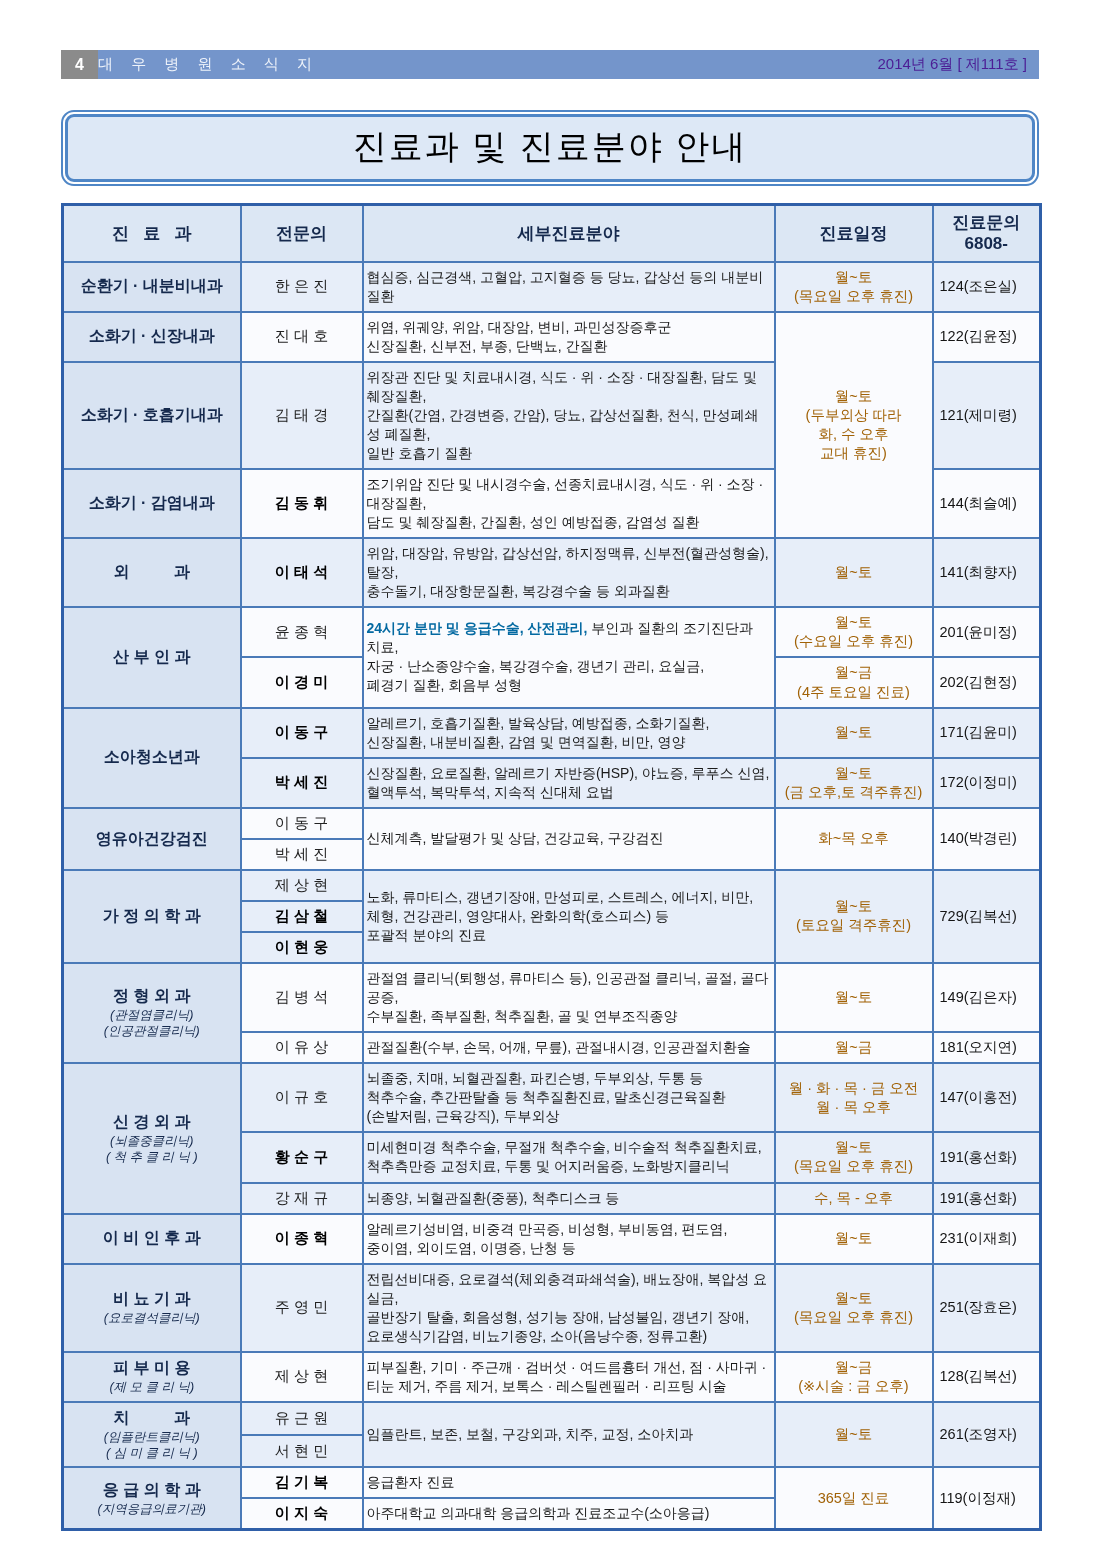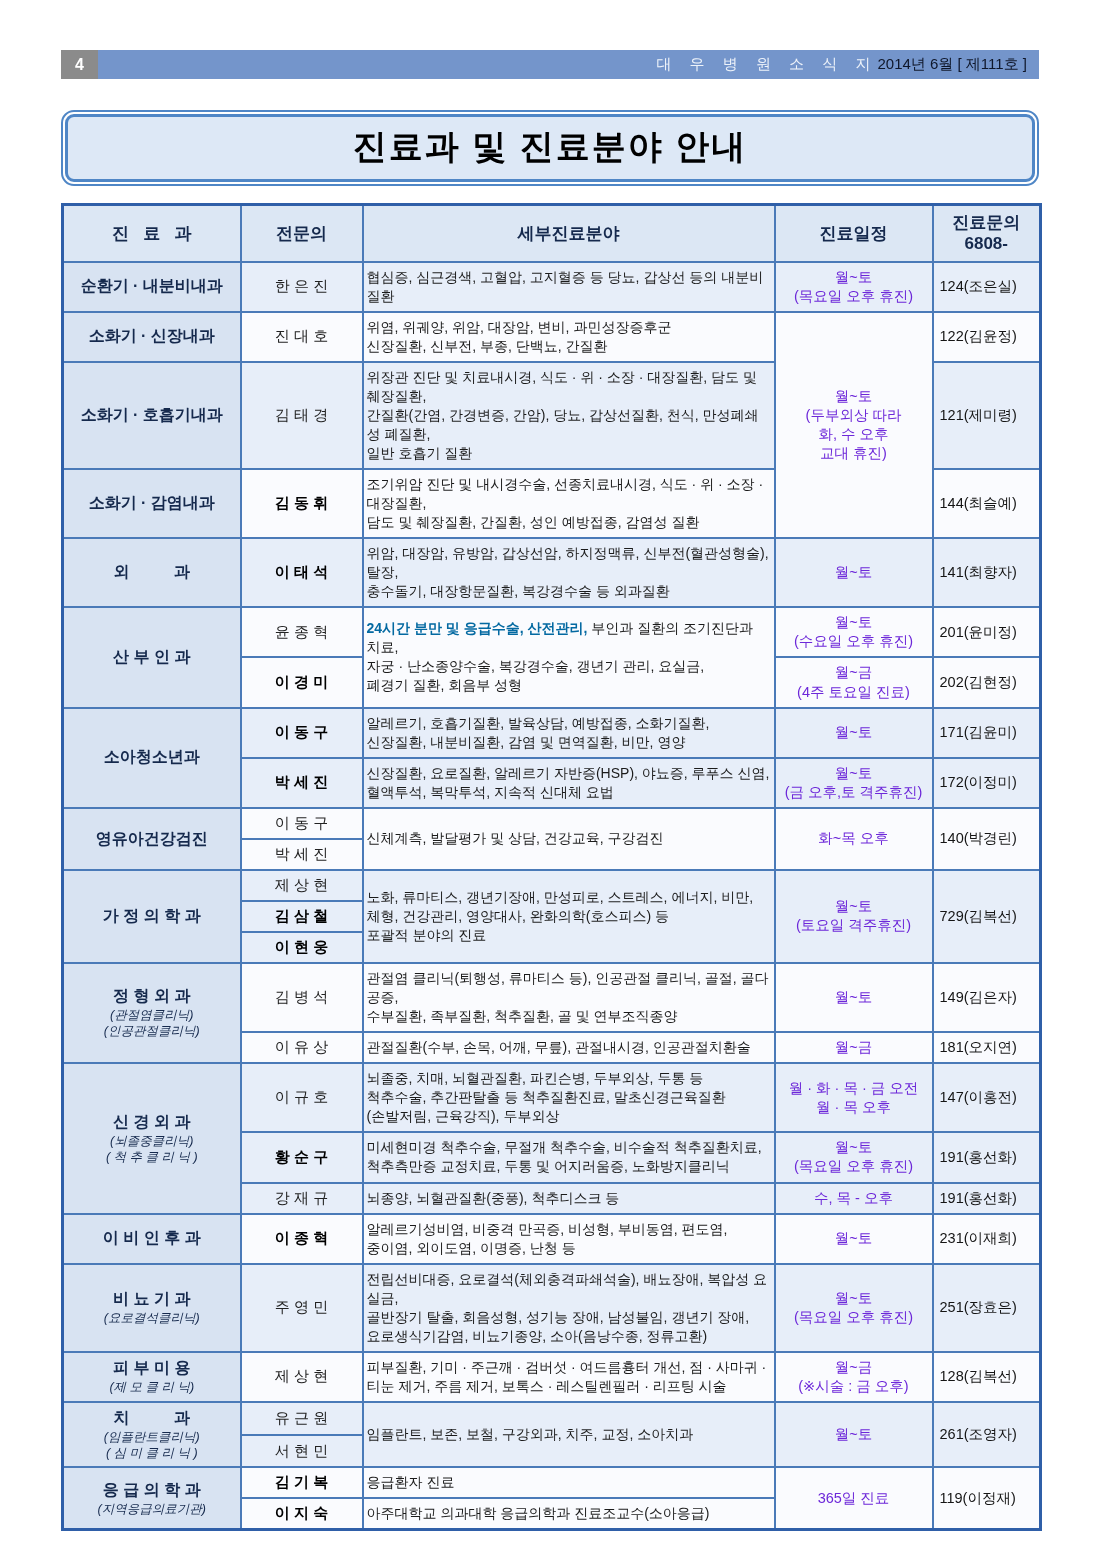--- a/index.html
+++ b/index.html
@@ -4,47 +4,47 @@
 <style>
   html,body{margin:0;padding:0;background:#fff;}
   body{width:1100px;font-family:"Liberation Sans","DejaVu Sans",sans-serif;color:#111;}
   .page{padding:50px 61px 30px 61px;}
 
   
   .topbar{display:flex;height:29px;}
   .pagenum{width:37px;background:#8b8b8b;color:#fff;font-size:16px;font-weight:bold;
            display:flex;align-items:center;justify-content:center;}
   .topbar-rest{flex:1;background:#7495cb;display:flex;align-items:center;}
-  .topbar-title{flex:1;color:#eef3fa;font-size:15px;letter-spacing:7px;padding-left:38px;text-align:right;}
-  .topbar-issue{color:#0f172a;font-size:15px;padding-right:12px;white-space:pre;}
+  .topbar-title{flex:1;color:#eef3fa;font-size:15px;letter-spacing:7px;}
+  .topbar-issue{color:#4c1d95;font-size:15px;padding-right:12px;white-space:pre;}
 
   
   .titlebox-outer{margin-top:31px;border:2px solid #4f86c6;border-radius:13px;padding:2px;}
   .titlebox-inner{border:3px solid #4f86c6;border-radius:9px;background:#dde8f6;
                   text-align:center;padding:7px 0 9px 0;}
-  .titlebox-inner h1{margin:0;font-size:34px;letter-spacing:2px;color:#000;font-weight:bold;}
+  .titlebox-inner h1{margin:0;font-size:34px;letter-spacing:2px;color:#000;font-weight:normal;}
 
   
   table{border-collapse:collapse;width:100%;margin-top:17px;border:3px solid #2f5fa8;table-layout:fixed;}
   .col1{width:178px}.col2{width:122px}.col3{width:412px}.col4{width:158px}.col5{width:108px}
   th,td{border:2px solid #4a7ab8;}
   th{background:#dce7f4;font-size:17px;color:#15294d;padding:6px 2px;font-weight:bold;line-height:1.25;}
   th div{white-space:pre-wrap;}
   td{vertical-align:middle;padding:5px 6px;}
   .c-dept{background:#d8e3f2;text-align:center;}
   .dept-name{font-weight:bold;font-size:16px;color:#15294d;white-space:pre-wrap;line-height:1.3;}
   .dept-sub{font-size:12.5px;color:#15294d;line-height:1.3;white-space:pre-wrap;font-style:italic;}
   .c-doc{text-align:center;}
   .doctor-name{font-size:15px;color:#222;white-space:pre-wrap;}
   .doctor-name.blue{color:#000000;font-weight:bold;}
   .c-detail{text-align:left;padding-left:3px;padding-right:4px;}
   .detail-line{font-size:14px;line-height:1.36;color:#1b1b1b;}
   .detail-line b{font-weight:bold;color:#0369a1;}
   .c-sched{text-align:center;}
-  .sched-line{font-size:14.5px;line-height:1.32;color:#6d28d9;}
+  .sched-line{font-size:14.5px;line-height:1.32;color:#a16207;}
   .c-phone{text-align:left;}
   .phone-number{font-size:14.5px;color:#151515;}
   tr.shade-a td:not(.c-dept){background:#e7eef9;}
   tr.shade-b td:not(.c-dept){background:#fafbfe;}
 </style>
 </head>
 <body>
 
 <div class="page">
 

